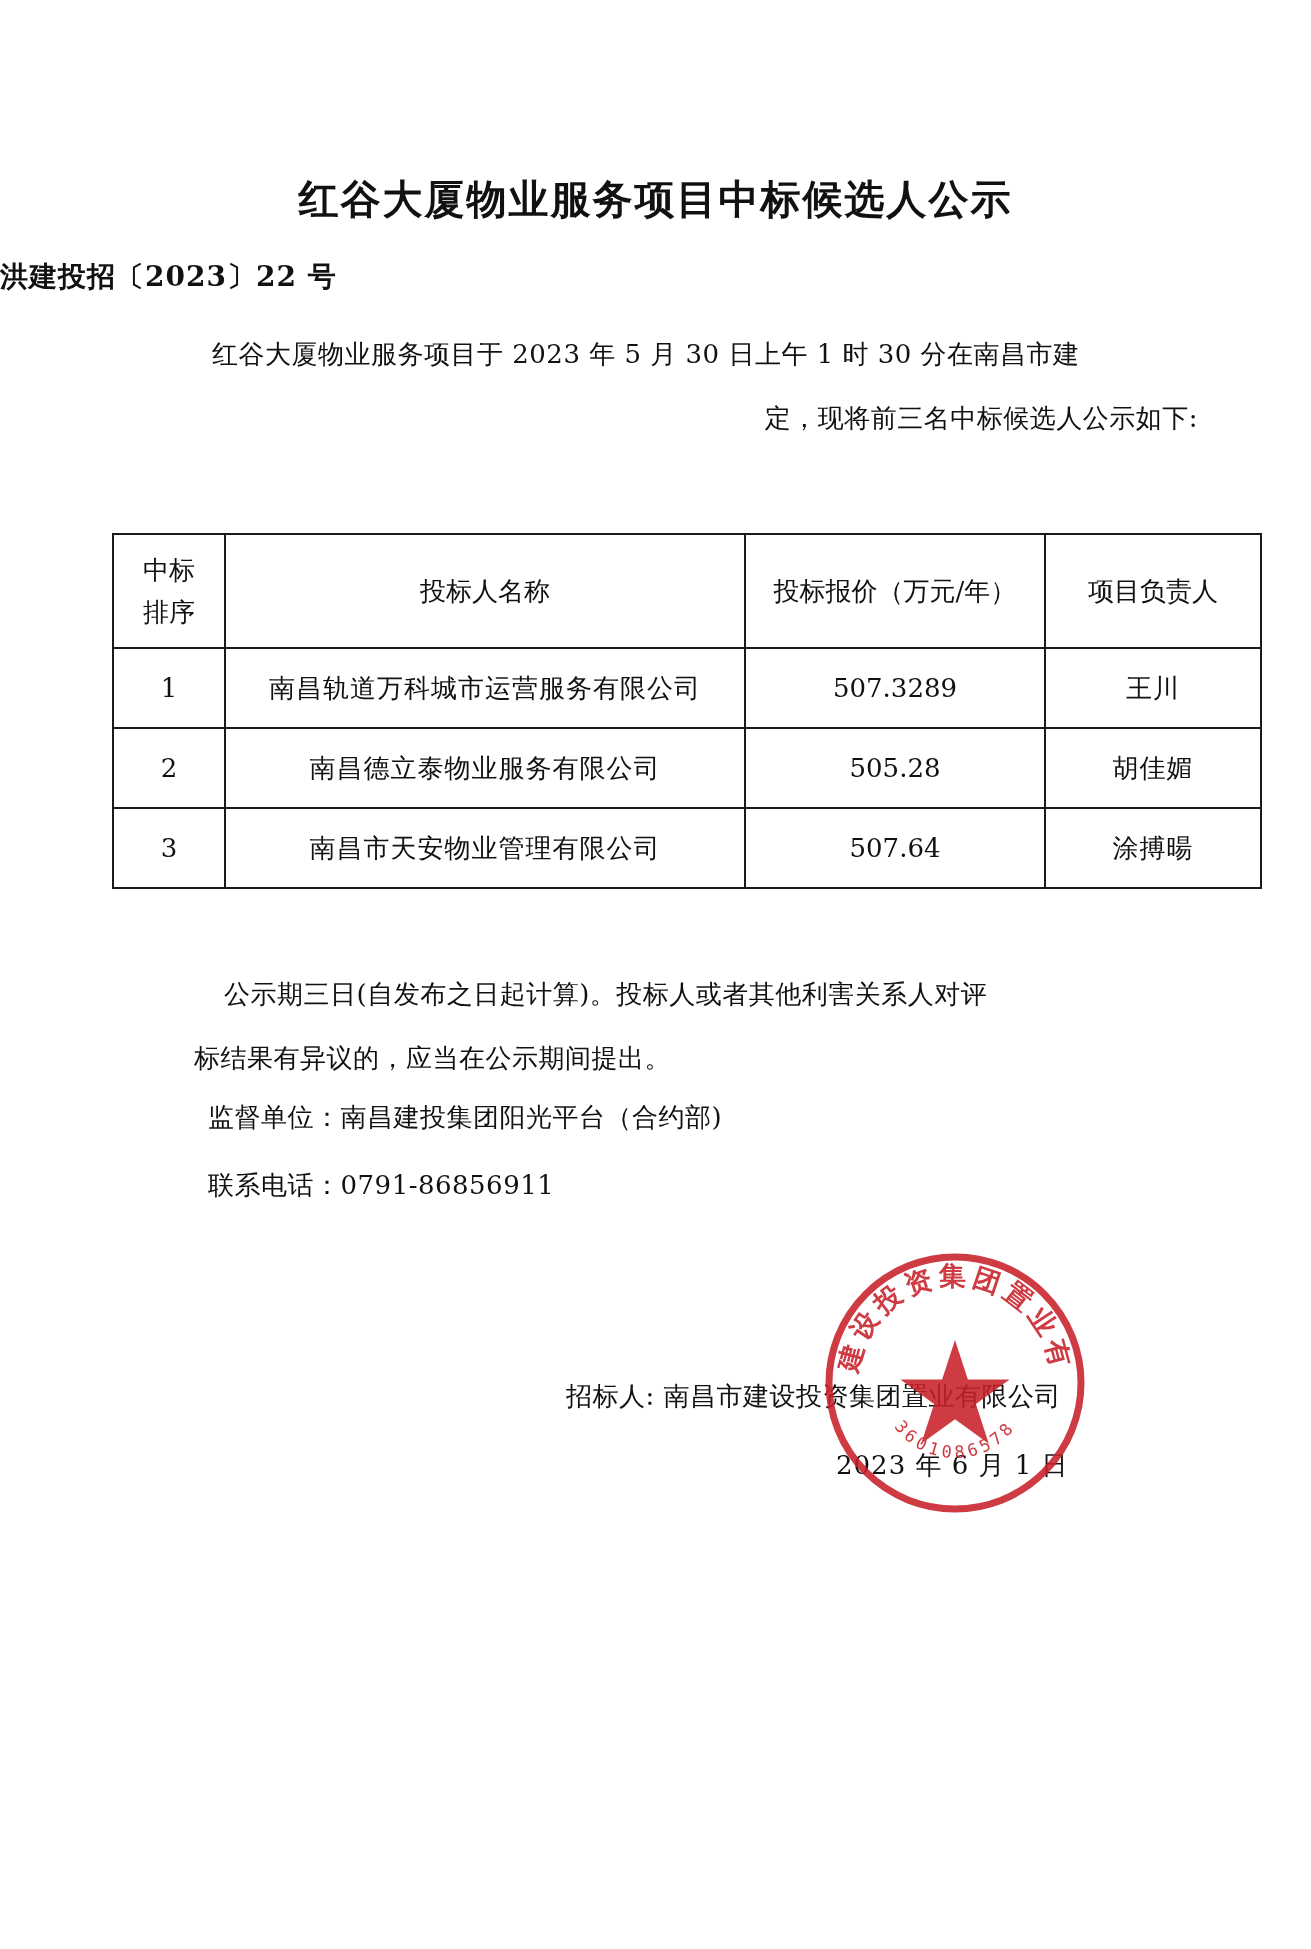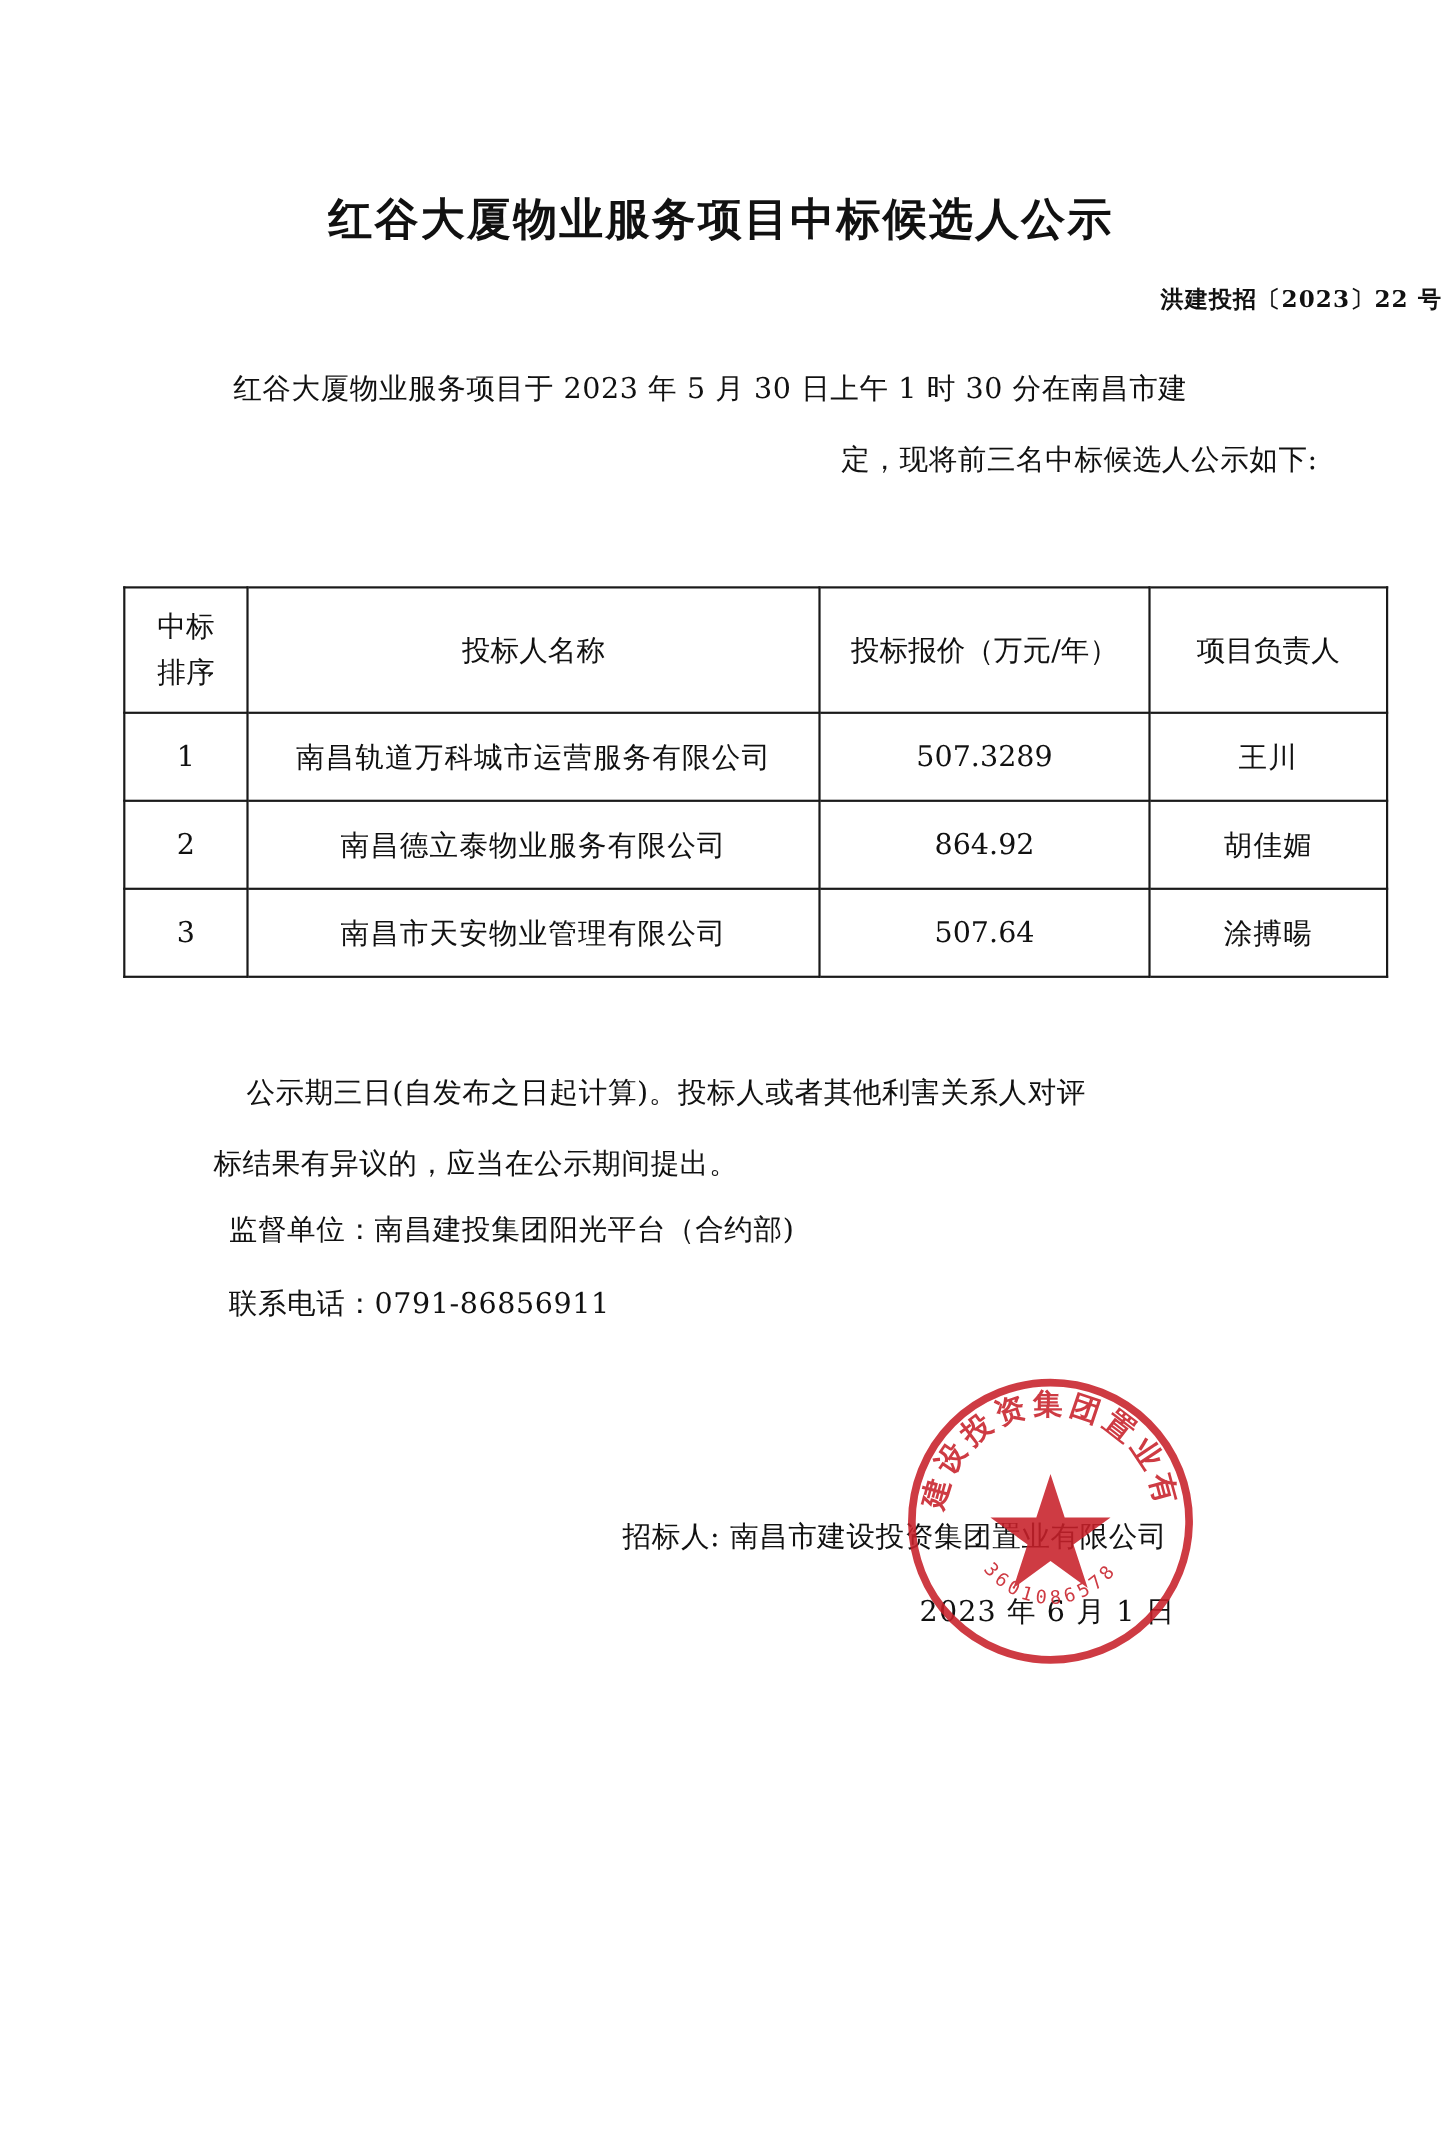--- a/index.html
+++ b/index.html
@@ -59,22 +59,22 @@
     font-weight: bold;
     letter-spacing: 2px;
     font-family: "DejaVu Serif", "Liberation Serif", serif;
   }
 
   .doc-number {
     position: absolute;
     left: 0;
     top: 258px;
     width: 1311px;
-    text-align: right;
-    font-size: 21px;
+    text-align: left;
+    font-size: 28px;
     font-weight: bold;
     letter-spacing: 1px;
   }
 
   .para {
     position: absolute;
     font-size: 26px;
     line-height: 64px;
     letter-spacing: 0.5px;
   }
@@ -224,21 +224,21 @@
         <tr class="body-row">
           <td class="rank-cell">1</td>
           <td class="name-cell">南昌轨道万科城市运营服务有限公司</td>
           <td class="price-cell">507.3289</td>
           <td class="person-cell">王川</td>
         </tr>
 
         <tr class="body-row">
           <td class="rank-cell">2</td>
           <td class="name-cell">南昌德立泰物业服务有限公司</td>
-          <td class="price-cell">864.92</td>
+          <td class="price-cell">505.28</td>
           <td class="person-cell">胡佳媚</td>
         </tr>
 
         <tr class="body-row">
           <td class="rank-cell">3</td>
           <td class="name-cell">南昌市天安物业管理有限公司</td>
           <td class="price-cell">507.64</td>
           <td class="person-cell">涂搏暘</td>
         </tr>
       </tbody>

